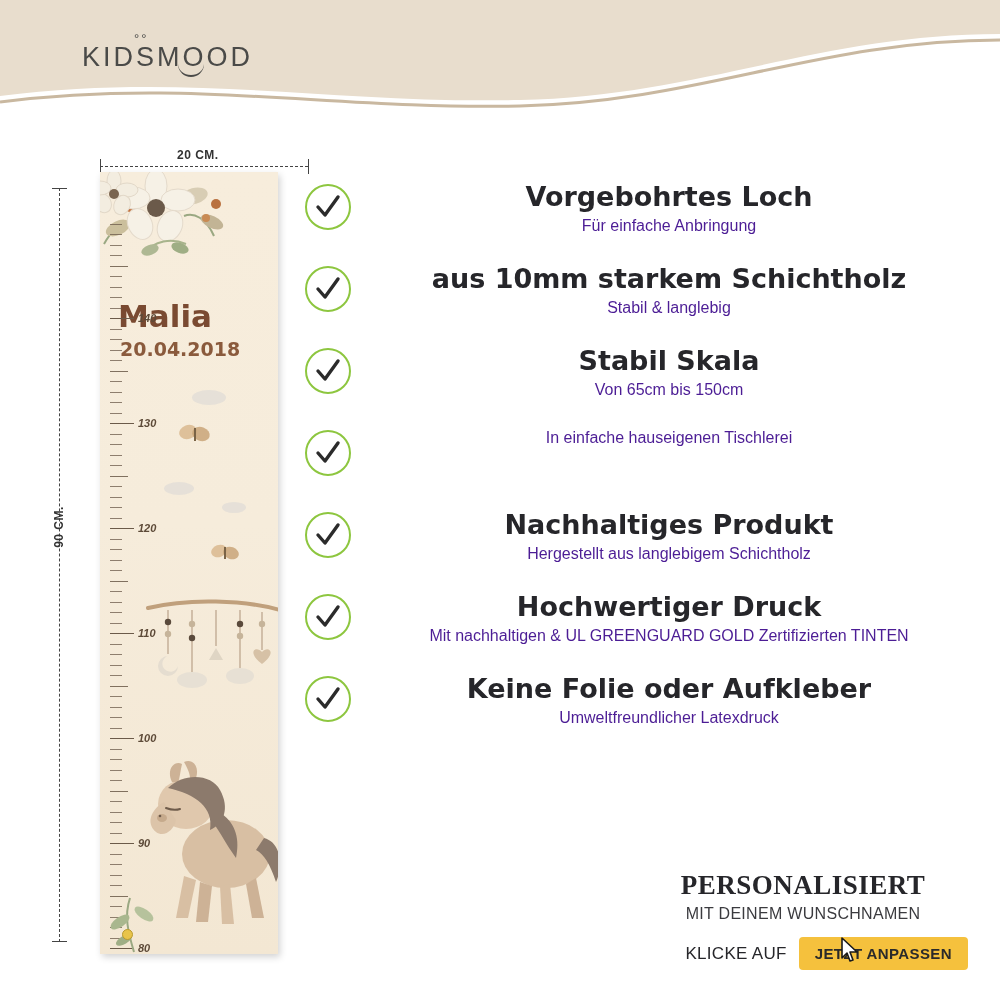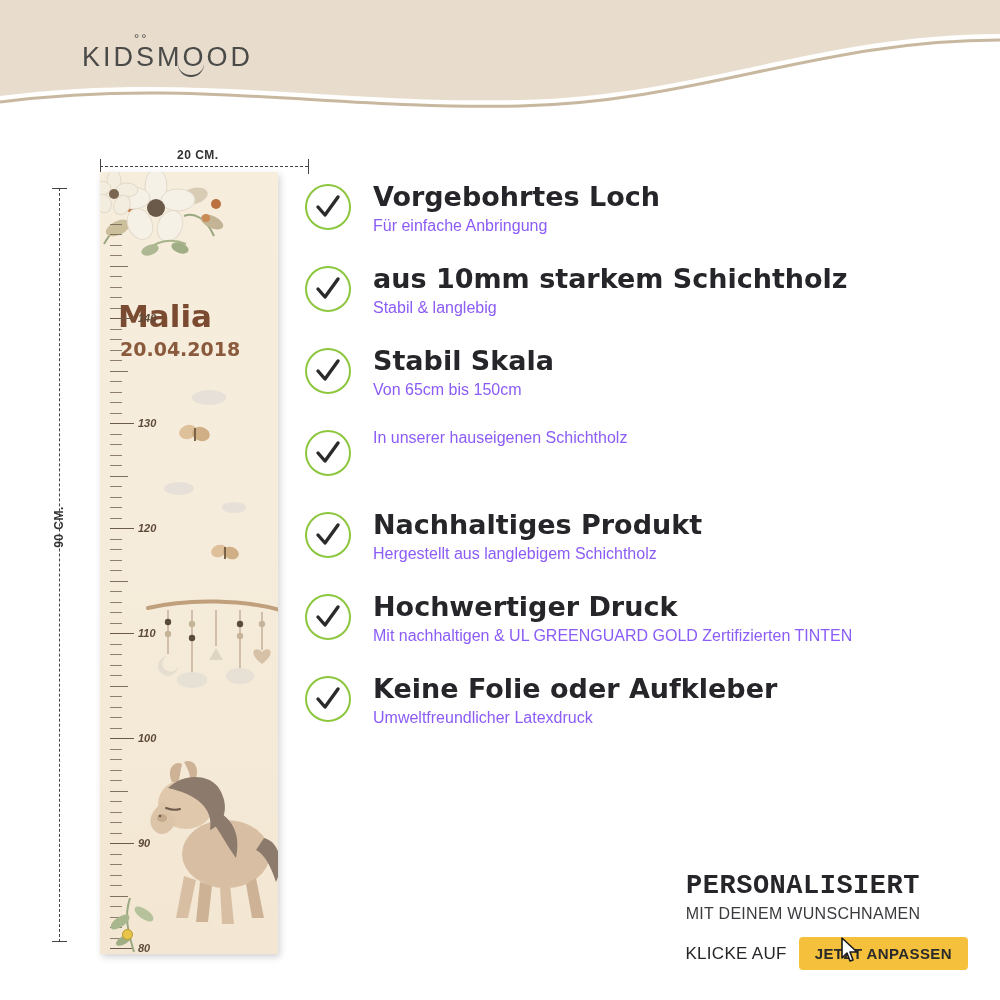--- a/index.html
+++ b/index.html
@@ -108,40 +108,40 @@
 
   .cloud { position:absolute; background:#e3ded7; border-radius:50%; opacity:.85; }
 
   .hole {
     position:absolute; left:22px; bottom:14px; width:11px; height:11px;
     border-radius:50%; background:#e8c44a; border:1px solid #b99a2e;
   }
 
   
   .features { position:absolute; left:305px; top:182px; width:660px; }
-  .feature { position:relative; margin-bottom:24px; padding-left:68px; min-height:58px; }
+  .feature { position:relative; margin-bottom:24px; padding-left:68px; min-height:58px;text-align:center; }
   .check {
     position:absolute; left:0; top:2px; width:46px; height:46px;
     border-radius:50%; border:2px solid #8dc63f;
     display:flex; align-items:center; justify-content:center;
   }
   .check svg { display:block; }
   .feature .title {
     font-size:27px; font-weight:700; color:#26262a; line-height:1.1;
     font-family:"DejaVu Sans", sans-serif;
   }
   .feature .sub {
-    font-size:16px; color:#8b5cf6; margin-top:4px; line-height:1.28;
+    font-size:16px; color:#4c1d95; margin-top:4px; line-height:1.28;
   }
 
   
   .promo { position:absolute; right:32px; bottom:30px; width:330px; text-align:center; }
   .promo .headline {
     font-size:27px; font-weight:700; letter-spacing:.5px; color:#26262a;
-    font-family:Liberation Mono, monospace;
+    font-family:Liberation Serif, serif;
   }
   .promo .sub {
     font-size:16px; color:#3b3b3f; margin-top:4px; letter-spacing:.3px;
   }
   .promo .cta-row {
     margin-top:14px; display:flex; align-items:center; justify-content:flex-end; gap:12px;
   }
   .promo .cta-pre { font-size:17px; color:#26262a; letter-spacing:.3px; }
   .btn {
     background:#f5c13d; color:#2a2a2a; font-size:15px; font-weight:700;
@@ -397,21 +397,21 @@
     </span>
     <div class="title">Stabil Skala</div>
     <div class="sub">Von 65cm bis 150cm</div>
   </div>
   <div class="feature">
     <span class="check">
       <svg width="26" height="26" viewBox="0 0 26 26">
           <path d="M3 13 L10 21 L23 3" stroke="#2b2b2b" stroke-width="3.4" fill="none" stroke-linecap="round" stroke-linejoin="round"></path>
         </svg>
     </span>
-    <div class="sub">In unserer hauseigenen Schichtholz</div>
+    <div class="sub">In einfache hauseigenen Tischlerei</div>
   </div>
   <div class="feature">
     <span class="check">
       <svg width="26" height="26" viewBox="0 0 26 26">
           <path d="M3 13 L10 21 L23 3" stroke="#2b2b2b" stroke-width="3.4" fill="none" stroke-linecap="round" stroke-linejoin="round"></path>
         </svg>
     </span>
     <div class="title">Nachhaltiges Produkt</div>
     <div class="sub">Hergestellt aus langlebigem Schichtholz</div>
   </div>

